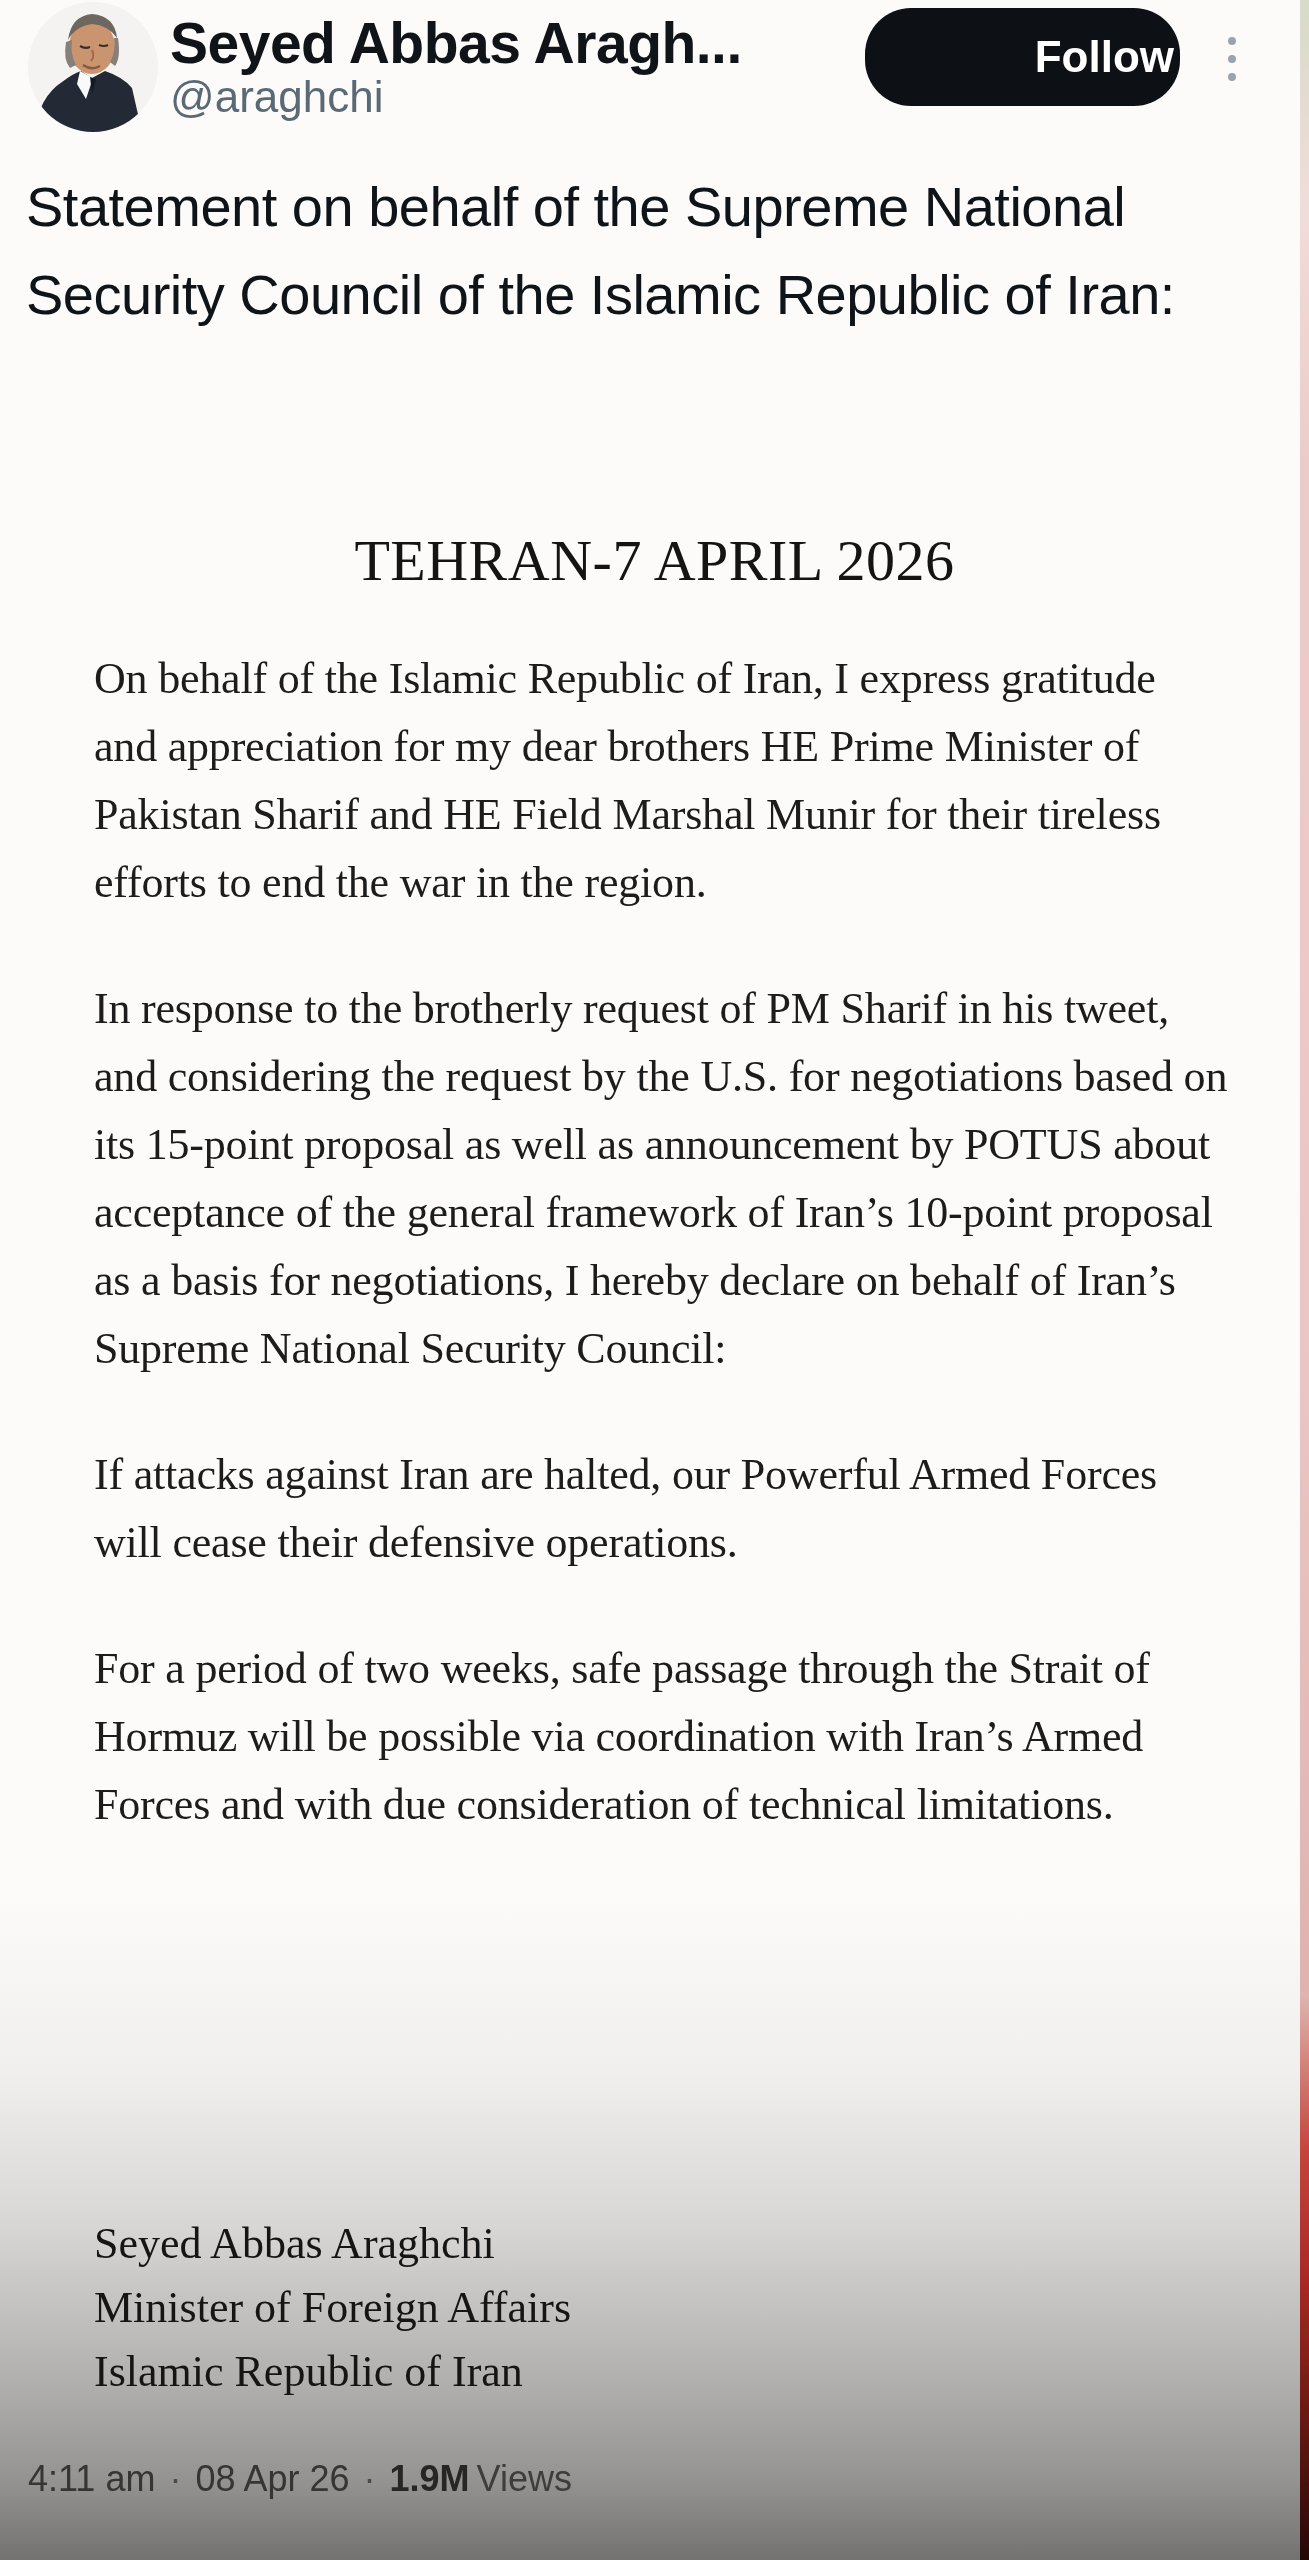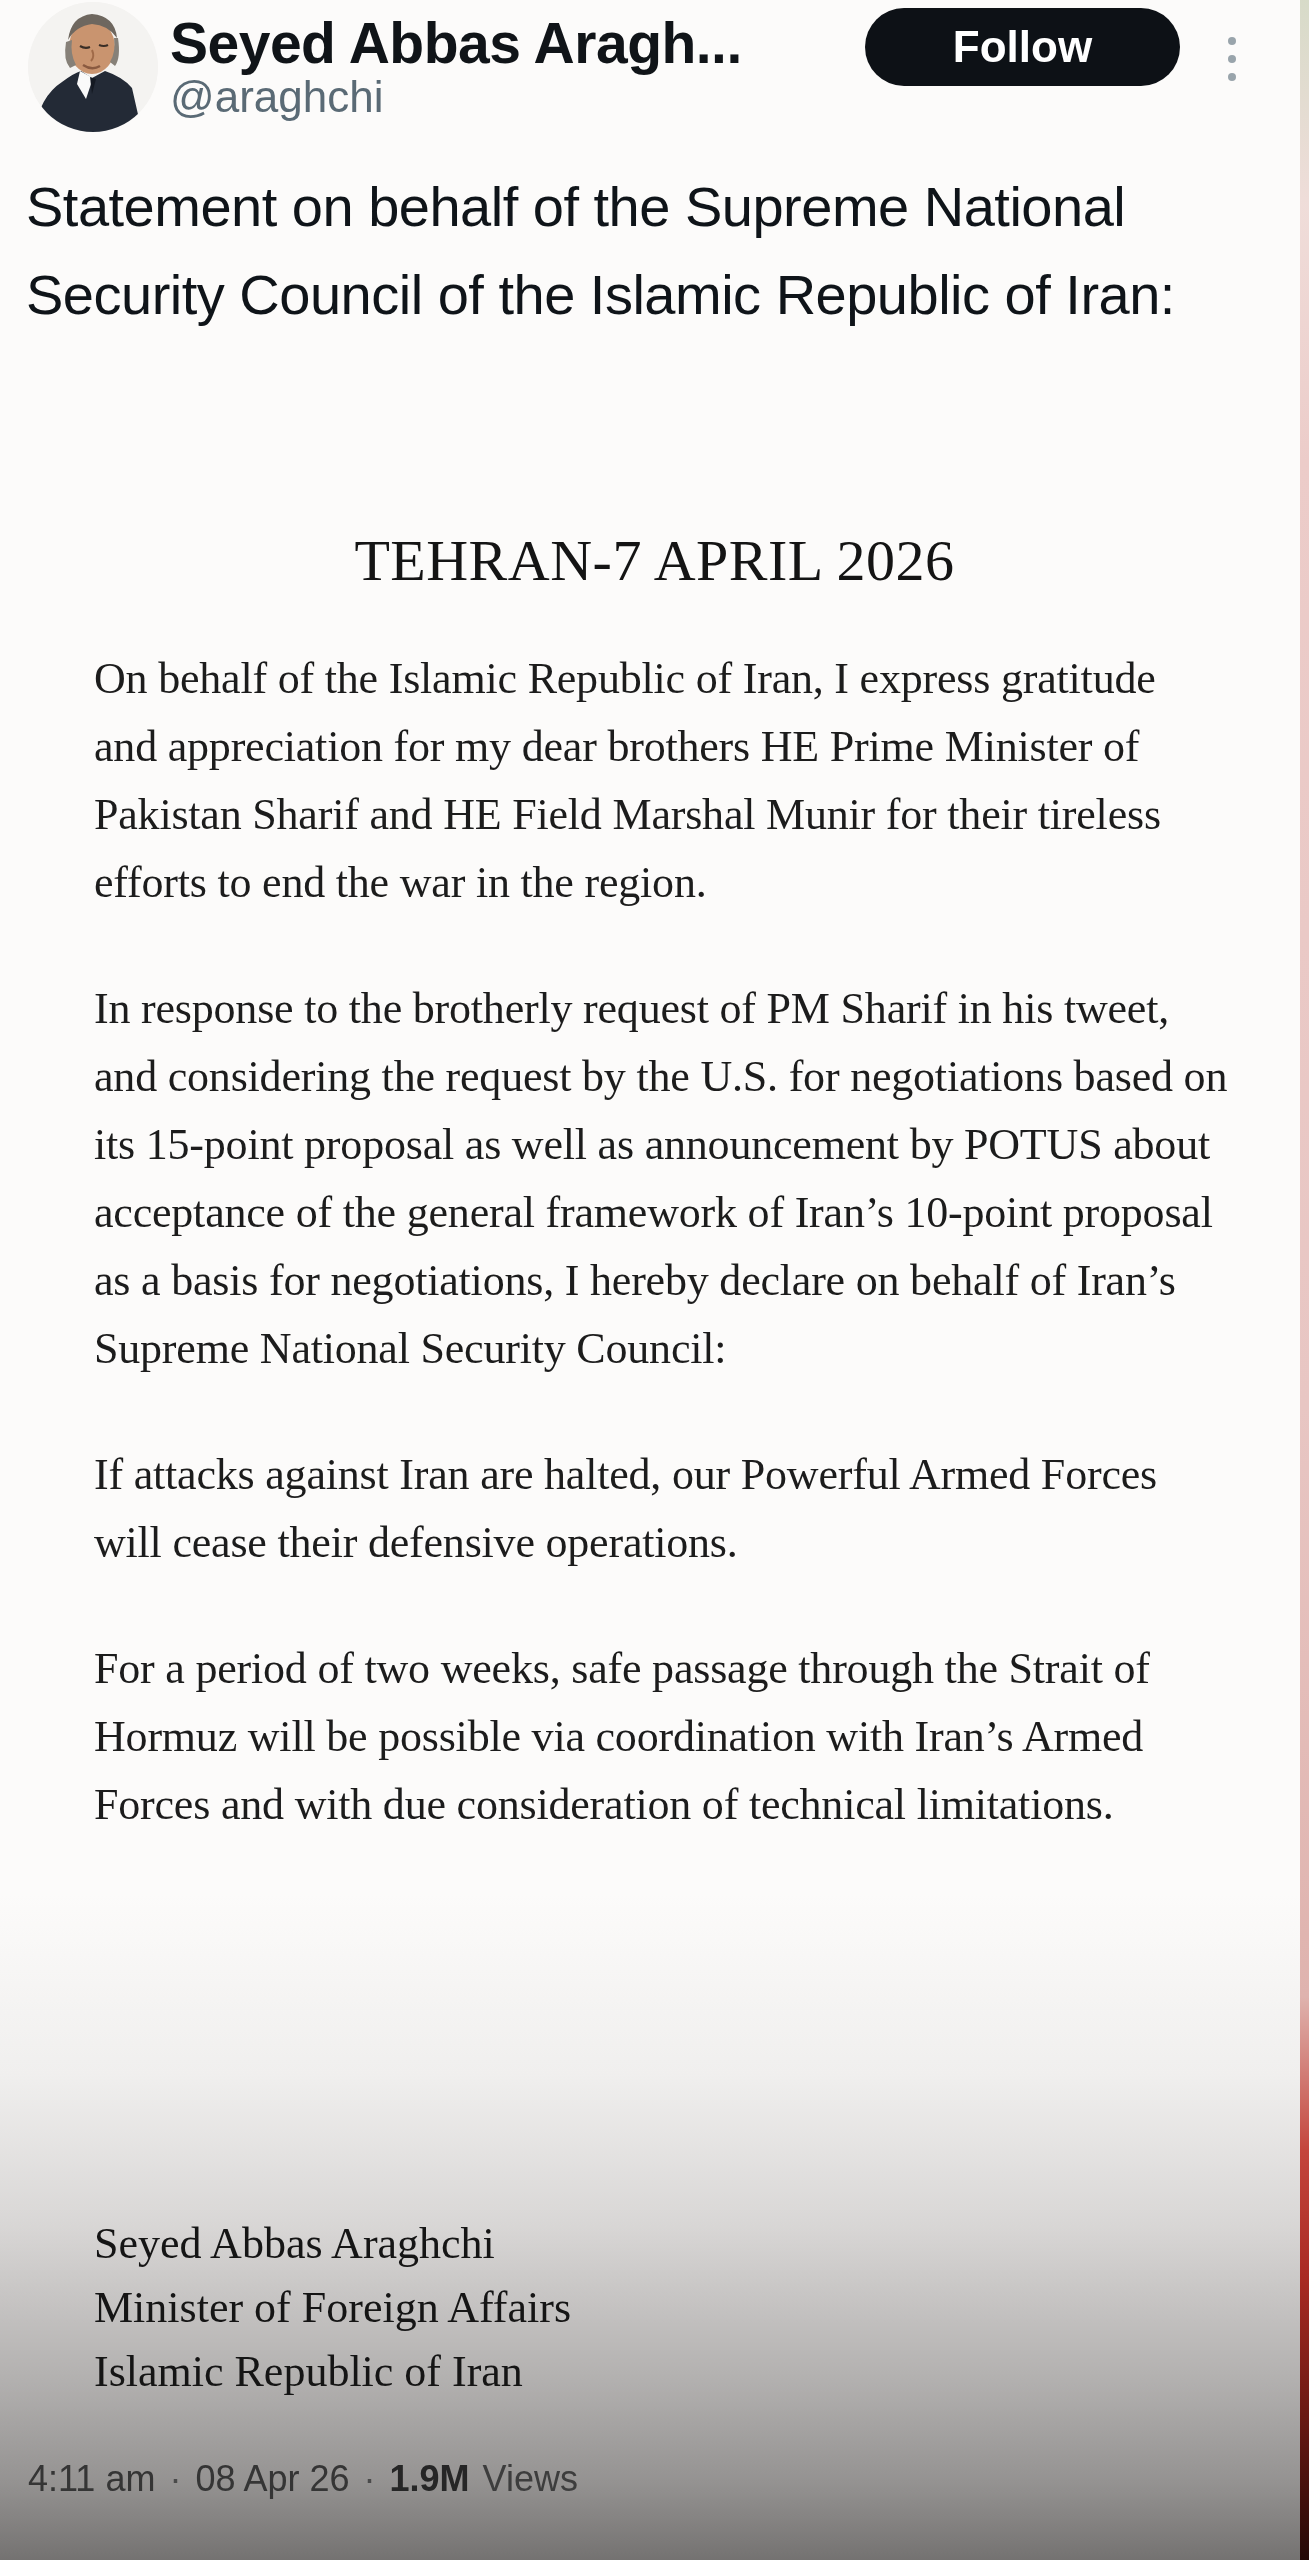--- a/index.html
+++ b/index.html
@@ -51,24 +51,24 @@
     font-size: 57px; font-weight: bold; color: #101418;
     letter-spacing: -0.5px; white-space: nowrap;
   }
   .author-handle {
     position: absolute; left: 170px; top: 72px;
     font-size: 44px; color: #5a6a75; white-space: nowrap;
   }
 
   .follow-btn {
     position: absolute; left: 865px; top: 8px;
-    width: 315px; height: 78px;
+    width: 315px; height: 98px;
     background: #0d1116; border-radius: 46px;
     color: #ffffff; font-size: 44px; font-weight: bold;
-    display: flex; align-items: center; justify-content: center;
+    display: flex; align-items: center; justify-content: flex-end;
     border: none; cursor: pointer;
     font-family: "Liberation Sans", "DejaVu Sans", sans-serif;
   }
 
   .more-btn {
     position: absolute; left: 1210px; top: 26px;
     width: 44px; height: 66px;
     background: transparent; border: none; cursor: pointer;
     display: flex; align-items: center; justify-content: center;
   }
@@ -112,21 +112,21 @@
 
   
   .meta-row {
     position: absolute; left: 28px; top: 2458px;
     font-size: 36px; color: #353535;
     display: flex; align-items: baseline;
     white-space: nowrap;
   }
   .meta-row .sep { margin: 0 14px; color: #4a4a4a; }
   .meta-row .views-count { font-weight: bold; color: #262626; }
-  .meta-row .views-label { margin-left: 13px; color: #3d3d3d; }
+  .meta-row .views-label { margin-left: 7px; color: #3d3d3d; }
 </style>
 </head>
 <body>
 
 <div class="canvas">
 
   <div>
 
     <div class="avatar">
       <svg viewBox="0 0 130 130">

